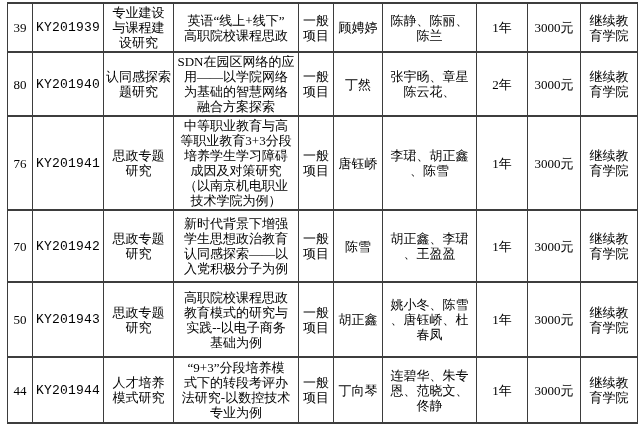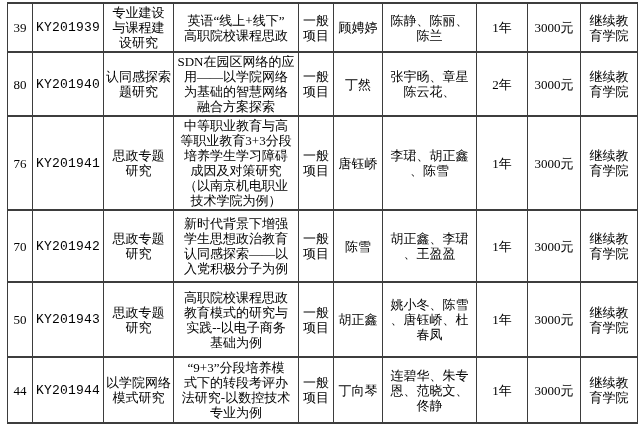--- a/index.html
+++ b/index.html
@@ -171,21 +171,21 @@
 、唐钰峤、杜
 春凤</td>
         <td class="c-dur">1年</td>
         <td class="c-fund">3000元</td>
         <td class="c-inst">继续教
 育学院</td>
       </tr>
       <tr class="r5">
         <td class="c-num">44</td>
         <td class="c-id">KY201944</td>
-        <td class="c-cat">以学院网络
+        <td class="c-cat">人才培养
 模式研究</td>
         <td class="c-title">“9+3”分段培养模
 式下的转段考评办
 法研究-以数控技术
 专业为例</td>
         <td class="c-type">一般
 项目</td>
         <td class="c-lead">丁向琴</td>
         <td class="c-mem">连碧华、朱专
 恩、范晓文、

